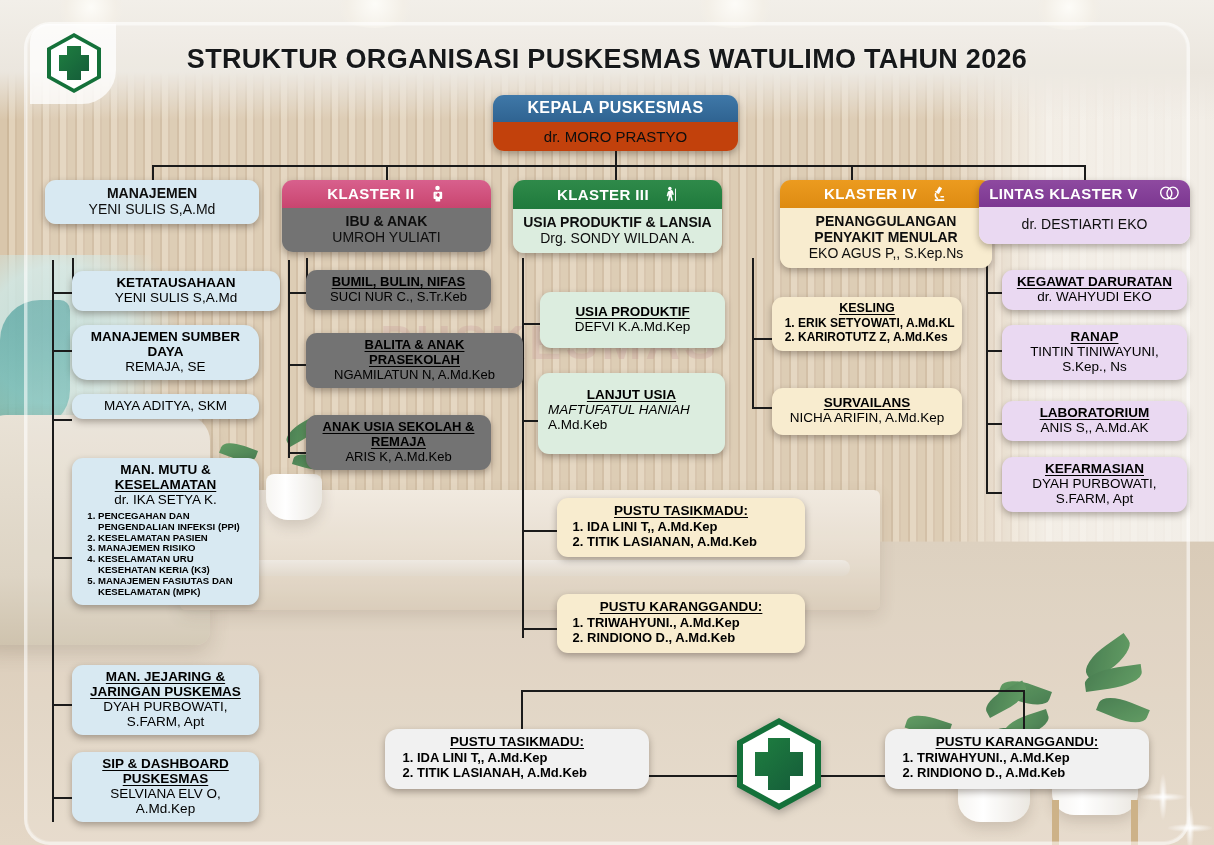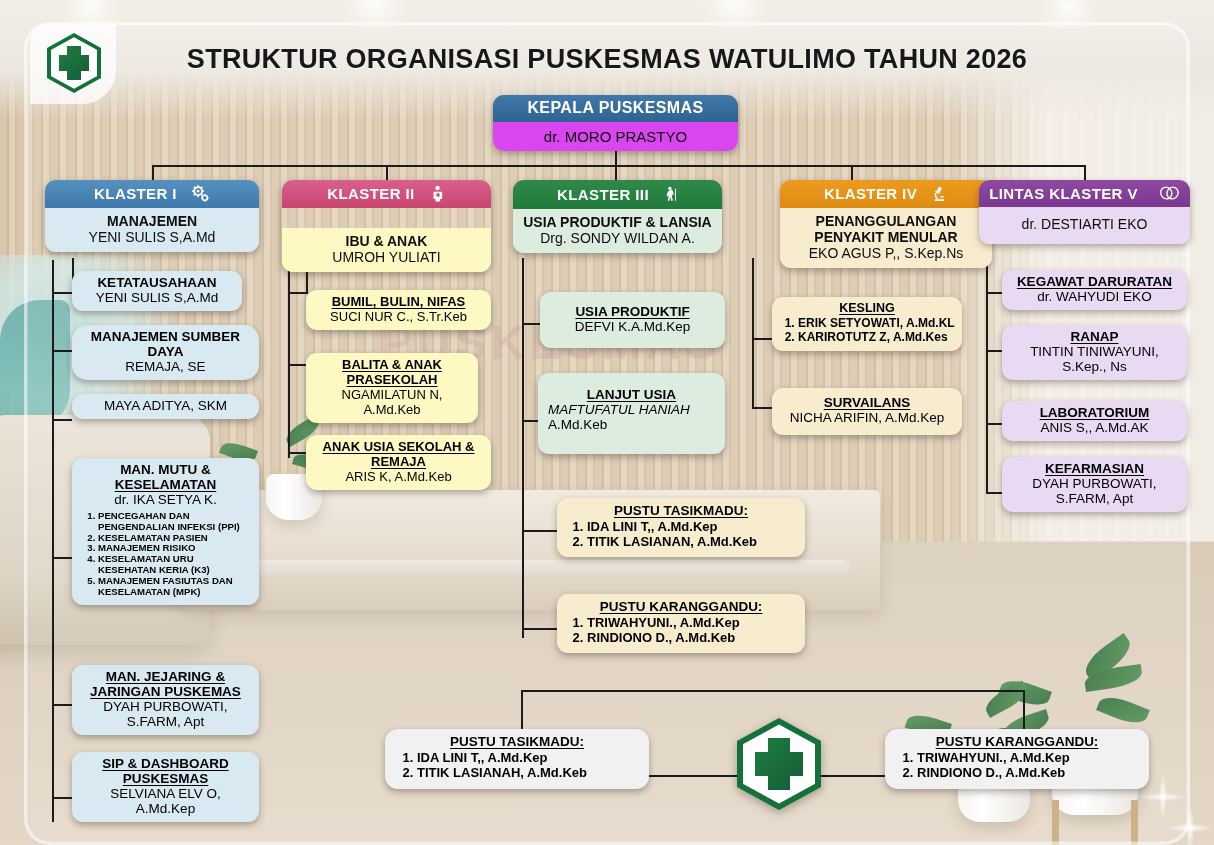--- a/index.html
+++ b/index.html
@@ -161,29 +161,29 @@
     font-weight:bold;
   }
   .node ol li { line-height:1.13; }
 
   .icn { display:inline-flex; align-items:center; justify-content:center; }
 
   
   .k1 .hdr { background:linear-gradient(to bottom,#5591bf,#3f79ab); }
   .k1-box { background:#d8e9f2; }
   .k2 .hdr { background:linear-gradient(to bottom,#d8608d,#c9456f); }
-  .k2-box { background:#fef9c3;margin-top:20px; }
+  .k2-box { background:#737373; }
   .k3 .hdr { background:linear-gradient(to bottom,#2f8a4a,#1f7a3c); }
   .k3-box { background:#dceddf; }
   .k4 .hdr { background:linear-gradient(to bottom,#ec9b1f,#de8b12); }
   .k4-box { background:#f8eccf; }
   .k5 .hdr { background:linear-gradient(to bottom,#8e4aa0,#7c3791); }
   .k5-box { background:#ead9f2; }
   .kepala .hdr { background:linear-gradient(to bottom,#3f78a8,#2f6391); }
-  .kepala-box { background:#d946ef; }
+  .kepala-box { background:#c2410c; }
   .gray-box { background:#f1f1f1; }
 </style>
 </head>
 <body>
 
 <div class="stage">
 
   <div class="bg"></div>
   <div class="bg-ceiling"></div>
   <div class="bg-light" style="left:52px;top:-16px;width:78px;height:46px;"></div>
@@ -289,43 +289,27 @@
   </div>
 
   <div class="node kepala" style="left:493px;top:95px;width:245px;">
     <div class="hdr" style="font-size:16px;">
       <span>KEPALA PUSKESMAS</span>
     </div>
     <div class="body kepala-box" style="font-size:15px;padding:6px;">dr. MORO PRASTYO</div>
   </div>
 
   <div class="node k1" style="left:45px;top:180px;width:214px;">
-    <div class="hdr" style="font-size:15px;">
-      <span>KLASTER I</span>
-      <span class="icn">
-        <svg width="19" height="19" viewBox="0 0 24 24" fill="#fff">
-          <circle cx="9" cy="9" r="5" fill="none" stroke="#fff" stroke-width="2.4"></circle>
-          <circle cx="9" cy="9" r="1.6"></circle>
-          <g stroke="#fff" stroke-width="2.2">
-              <path d="M9 1.5v2M9 14.5v2M1.5 9h2M14.5 9h2M3.7 3.7l1.4 1.4M12.9 12.9l1.4 1.4M14.3 3.7l-1.4 1.4M5.1 12.9l-1.4 1.4"></path>
-            </g>
-          <circle cx="17.5" cy="17.5" r="3.3" fill="none" stroke="#fff" stroke-width="2"></circle>
-          <g stroke="#fff" stroke-width="1.8">
-              <path d="M17.5 12.8v1.4M17.5 20.8v1.4M12.8 17.5h1.4M20.8 17.5h1.4"></path>
-            </g>
-        </svg>
-      </span>
-    </div>
     <div class="body k1-box" style="font-size:14px;">
       <div class="bold-ttl">MANAJEMEN</div>
       <div class="sub">YENI SULIS S,A.Md</div>
     </div>
   </div>
 
-  <div class="node k1-box" style="left:72px;top:271px;width:170px;padding:4px 6px 6px;font-size:13.5px;">
+  <div class="node k1-box" style="left:72px;top:271px;width:208px;padding:4px 6px 6px;font-size:13.5px;">
     <div class="bold-ttl">KETATAUSAHAAN</div>
     <div class="sub">YENI SULIS S,A.Md</div>
   </div>
 
   <div class="node k1-box" style="left:72px;top:325px;width:187px;padding:4px 6px 6px;font-size:13.5px;border-radius:15px;">
     <div class="bold-ttl">MANAJEMEN SUMBER DAYA</div>
     <div class="sub">REMAJA, SE</div>
   </div>
 
   <div class="node k1-box" style="left:72px;top:394px;width:187px;padding:4px 6px 6px;font-size:13.5px;">
@@ -375,21 +359,21 @@
       <div class="bold-ttl">IBU &amp; ANAK</div>
       <div class="sub">UMROH YULIATI</div>
     </div>
   </div>
 
   <div class="node k2-box" style="left:306px;top:270px;width:185px;padding:4px 6px 6px;font-size:13px;">
     <div class="ttl">BUMIL, BULIN, NIFAS</div>
     <div class="sub">SUCI NUR C., S.Tr.Keb</div>
   </div>
 
-  <div class="node k2-box" style="left:306px;top:333px;width:172px;padding:4px 6px 6px;font-size:13px;">
+  <div class="node k2-box" style="left:306px;top:333px;width:217px;padding:4px 6px 6px;font-size:13px;">
     <div class="ttl">BALITA &amp; ANAK</div>
     <div class="ttl">PRASEKOLAH</div>
     <div class="sub">NGAMILATUN N, A.Md.Keb</div>
   </div>
 
   <div class="node k2-box" style="left:306px;top:415px;width:185px;padding:4px 6px 6px;font-size:13px;">
     <div class="ttl">ANAK USIA SEKOLAH &amp;</div>
     <div class="ttl">REMAJA</div>
     <div class="sub">ARIS K, A.Md.Keb</div>
   </div>

